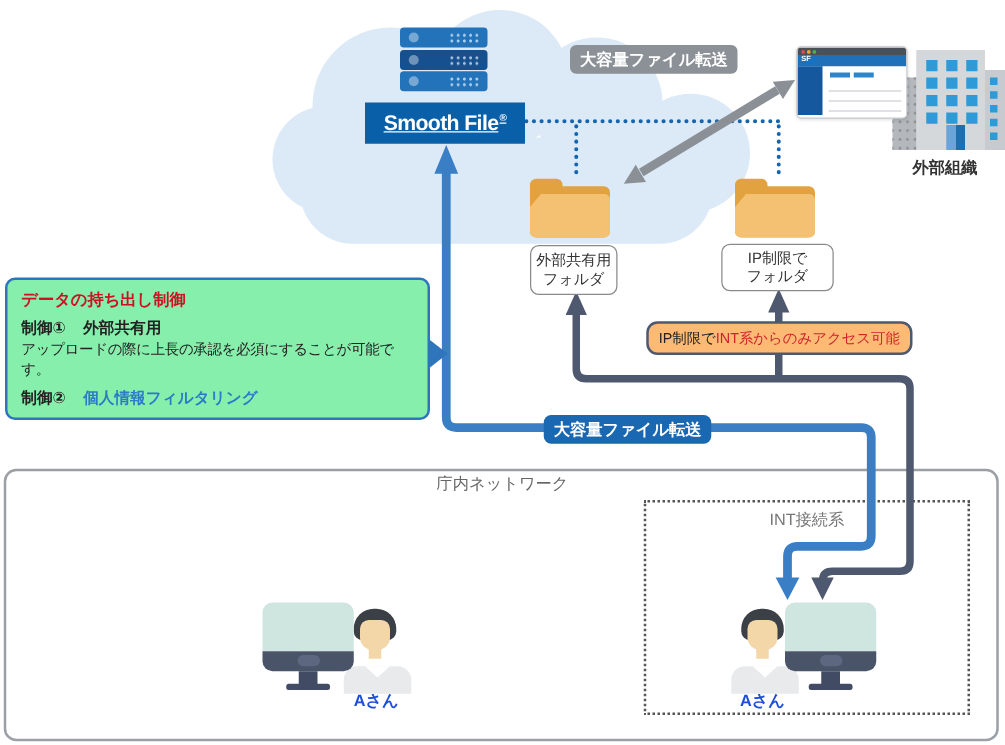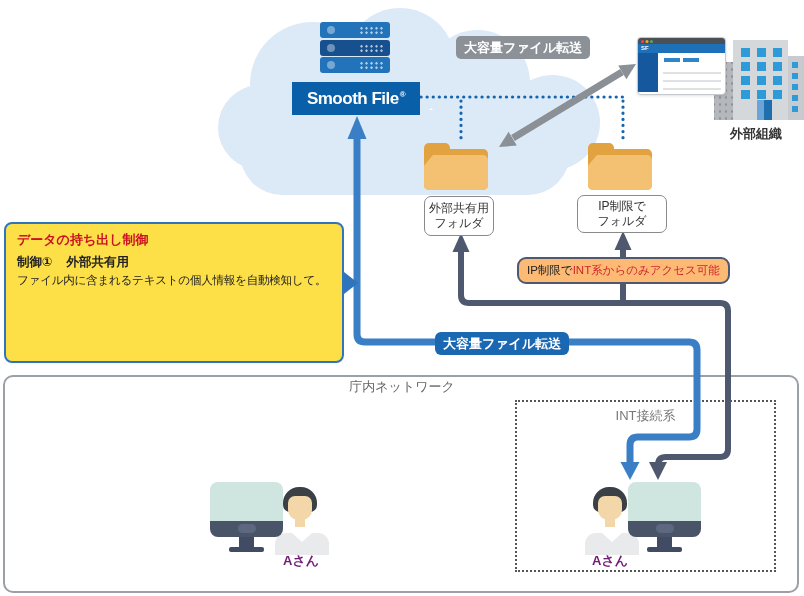--- a/index.html
+++ b/index.html
@@ -13,21 +13,21 @@
   .cloud-part{position:absolute;background:var(--cloud,#dce9f6);border-radius:50%;}
   
   .server-bar{position:absolute;left:0;width:70px;height:16px;border-radius:3px;background:var(--server,#2273b9);}
   .server-bar.dark{background:var(--server_dark,#17508e);}
   .server-bar::before{content:"";position:absolute;left:7px;top:4px;width:8px;height:8px;border-radius:50%;background:rgba(255,255,255,.38);}
   .server-bar::after{content:"";position:absolute;right:5px;top:4px;width:26px;height:9px;
     background-image:radial-gradient(circle,rgba(255,255,255,.65) 1px,transparent 1.4px);
     background-size:5px 4.5px;}
   
   .logo{position:absolute;left:292px;top:82px;width:128px;height:33px;background:var(--logo_bg,#0a5fa9);
-    color:#fff;font-weight:bold;font-size:17px;letter-spacing:-0.5px;display:flex;align-items:center;justify-content:center;}
+    color:#fff;font-weight:bold;font-size:17px;letter-spacing:-0.5px;display:flex;align-items:center;justify-content:center;text-decoration:underline;}
   .logo sup{font-size:8px;margin-left:1px;top:-4px;position:relative;}
   
   svg.connectors{position:absolute;left:0;top:0;z-index:3;}
   .blue-stroke{fill:none;stroke:var(--blue_line,#3a7ec5);stroke-width:7;}
   .blue-fill{fill:var(--blue_line,#3a7ec5);}
   .dark-stroke{fill:none;stroke:var(--dark_line,#4e586e);stroke-width:6;}
   .dark-fill{fill:var(--dark_line,#4e586e);}
   .dot-stroke{fill:none;stroke:var(--dot_blue,#1565ae);stroke-width:3.2;stroke-linecap:round;stroke-dasharray:0.1 6;}
   .gray-stroke{stroke:var(--gray_arrow,#8a9096);stroke-width:7;}
   .gray-fill{fill:var(--gray_arrow,#8a9096);}
@@ -36,21 +36,21 @@
     padding:5px 8px;border-radius:5px;white-space:nowrap;}
   .badge.gray{background:var(--badge_gray,#8b9197);}
   .badge.blue{background:var(--badge_blue,#1a67b2);border-radius:6px;}
   .label-box{position:absolute;z-index:4;background:#fff;border:1.5px solid #8a8a8a;border-radius:7px;
     color:var(--text_dark,#333);font-size:12px;line-height:15px;text-align:center;
     display:flex;flex-direction:column;justify-content:center;}
   .ip-box{position:absolute;left:517px;top:257px;z-index:4;background:#fdba74;border:2px solid var(--dark_line,#4e586e);
     border-radius:9px;font-size:11.5px;padding:4px 8px;white-space:nowrap;color:#222;}
   .ip-box .hl{color:var(--red,#d0232e);}
   
-  .callout{position:absolute;left:4px;top:222px;width:340px;height:141px;z-index:4;background:#fde047;
+  .callout{position:absolute;left:4px;top:222px;width:340px;height:114px;z-index:4;background:#86efac;
     border:2px solid var(--callout_border,#2e75bb);border-radius:8px;box-sizing:border-box;padding:7px 11px;}
   .callout .c-title{color:var(--callout_title,#cc1122);font-weight:bold;font-size:13px;margin-bottom:5px;}
   .callout .c-row{font-size:12.5px;font-weight:bold;color:#222;margin-bottom:1px;}
   .callout .c-row .sp{display:inline-block;width:14px;}
   .callout .c-row .blue{color:var(--callout_blue,#2b7cc4);}
   .callout .c-desc{font-size:11.6px;color:#222;line-height:1.38;letter-spacing:-0.3px;margin-bottom:6px;}
   .callout-tri{position:absolute;left:344px;top:272px;z-index:4;width:0;height:0;
     border-left:14px solid var(--callout_border,#2e75bb);border-top:11px solid transparent;border-bottom:11px solid transparent;}
   
   .folder{position:absolute;width:64px;height:47px;z-index:2;}
@@ -99,21 +99,21 @@
   .p-neck{position:absolute;left:20px;top:30px;width:10px;height:10px;background:var(--skin,#f3d7a9);}
   .p-body{position:absolute;left:0;top:46px;width:54px;height:22px;background:var(--shirt,#e9eaec);border-radius:11px 11px 0 0;}
   .p-body::before{content:"";position:absolute;left:17px;top:0;width:0;height:0;
     border-left:10px solid transparent;border-right:10px solid transparent;border-top:9px solid #fff;}
   .monitor{position:absolute;width:73px;height:72px;z-index:3;}
   .m-screen{position:absolute;left:0;top:0;width:73px;height:39px;background:var(--monitor_screen,#cfe5df);border-radius:8px 8px 0 0;}
   .m-bezel{position:absolute;left:0;top:39px;width:73px;height:16px;background:var(--monitor_dark,#4a5468);border-radius:0 0 8px 8px;}
   .m-pill{position:absolute;left:28px;top:42px;width:18px;height:9px;background:#5d6880;border-radius:5px;}
   .m-neck{position:absolute;left:29px;top:55px;width:15px;height:11px;background:var(--monitor_dark2,#414b63);}
   .m-base{position:absolute;left:19px;top:65px;width:35px;height:5px;background:var(--monitor_dark2,#414b63);border-radius:2px;}
-  .user-label{position:absolute;z-index:4;width:60px;text-align:center;font-size:13px;color:#701a75;font-weight:600;}
+  .user-label{position:absolute;z-index:4;width:60px;text-align:center;font-size:13px;color:#1d4ed8;font-weight:600;}
 </style>
 </head>
 <body>
 
 <div id="stage">
 
   <div>
     <div class="cloud-part" style="left:250px;top:22px;width:125px;height:125px;"></div>
     <div class="cloud-part" style="left:345px;top:8px;width:110px;height:110px;"></div>
     <div class="cloud-part" style="left:425px;top:30px;width:105px;height:105px;"></div>
@@ -188,21 +188,24 @@
 
   <div class="ip-box">
     <span>IP制限で</span><span class="hl">INT系からのみアクセス可能</span>
   </div>
 
   <div class="callout">
     <div class="c-title">データの持ち出し制御</div>
     <div class="c-row">
       <span>制御①</span><span class="sp"></span><span>外部共有用</span>
     </div>
-    <div class="c-desc">ファイル内に含まれるテキストの個人情報を自動検知して。</div>
+    <div class="c-desc">アップロードの際に上長の承認を必須にすることが可能です。</div>
+    <div class="c-row">
+      <span>制御②</span><span class="sp"></span><span class="blue">個人情報フィルタリング</span>
+    </div>
   </div>
   <div class="callout-tri"></div>
 
   <div class="browser">
     <div class="titlebar">
         <div class="dots"></div>
       </div>
     <div class="bluebar">SF</div>
     <div class="b-body">
       <div class="b-side"></div>

